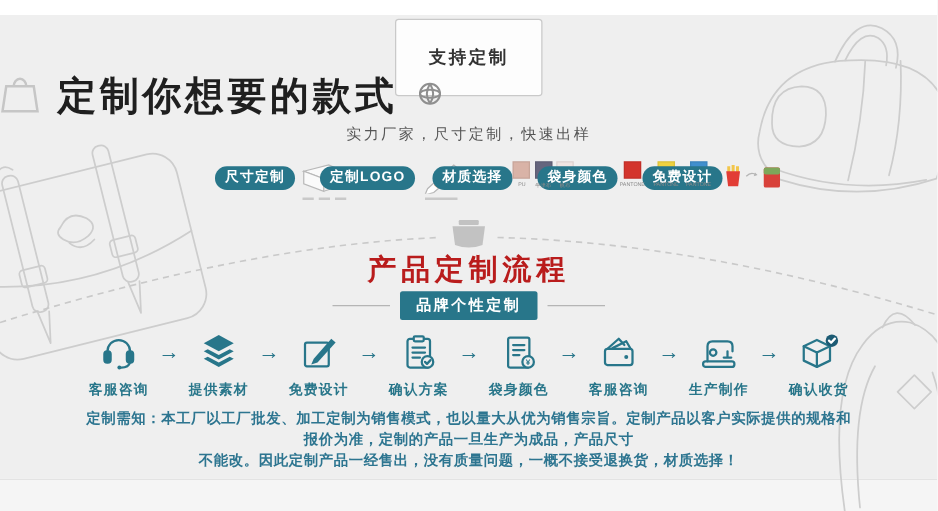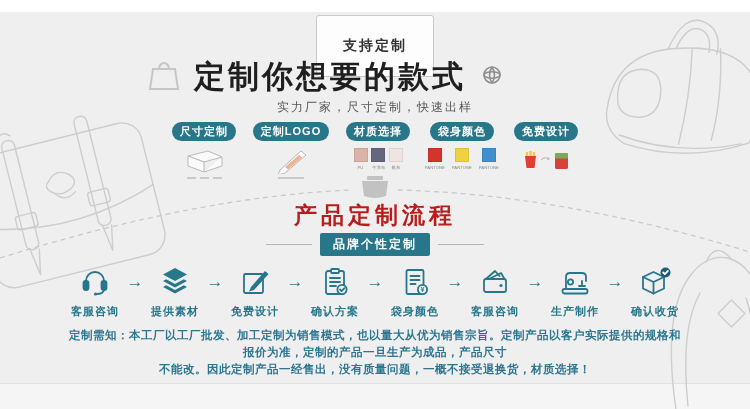--- a/index.html
+++ b/index.html
@@ -9,26 +9,26 @@
   .panel { position:absolute; left:0; top:12px; width:750px; height:371px; background:#efefef; }
   .bottomband { position:absolute; left:0; top:383px; width:750px; height:26px; background:#f5f5f5; border-top:1px solid #e3e3e3; }
 
   .bg-sketch { position:absolute; pointer-events:none; }
   .bg-sketch svg { display:block; }
 
   .top-badge { position:absolute; left:50%; top:15px; transform:translateX(-50%);
     background:#fdfdfd; border:1px solid #c9c9c9; border-radius:3px; padding:21px 26px;
     font-size:14px; font-weight:bold; color:#333; letter-spacing:2px; white-space:nowrap; }
 
-  .title-row { position:absolute; left:0; top:56px; width:652px; display:flex; align-items:center; justify-content:center; gap:14px; }
+  .title-row { position:absolute; left:0; top:56px; width:652px; display:flex; align-items:center; gap:14px; }
   .page-title { font-size:31px; font-weight:bold; color:#1f1f1f; letter-spacing:3px; white-space:nowrap; }
   .subtitle { position:absolute; left:0; top:99px; width:750px; text-align:center; font-size:12px; color:#565656; letter-spacing:2px; }
 
   .features { position:absolute; left:0; top:122px; width:750px; display:flex; justify-content:center; gap:20px; }
-  .feature { display:flex; flex-direction:column; align-items:center; width:64px; }
+  .feature { display:flex; flex-direction:row; align-items:center; width:64px; }
   .feature.wide { width:70px; }
   .tag-pill { background:#28768a; color:#fff; font-size:11px; font-weight:bold; letter-spacing:1px;
     padding:3px 8px; border-radius:10px; white-space:nowrap; line-height:1.2; }
   .feature-art { margin-top:7px; height:34px; display:flex; align-items:flex-start; justify-content:center; }
   .chips { display:flex; gap:3px; }
   .chip { display:flex; flex-direction:column; align-items:center; }
   .chip .sw { width:14px; height:14px; border:1px solid rgba(0,0,0,0.08); }
   .chip .cl { font-size:5px; color:#8a8a8a; margin-top:2px; letter-spacing:0; white-space:nowrap; transform:scale(.85); }
   .mini-lines { display:flex; gap:4px; margin-top:3px; }
   .mini-lines i { display:block; width:9px; height:2px; background:#c9c9c9; }

